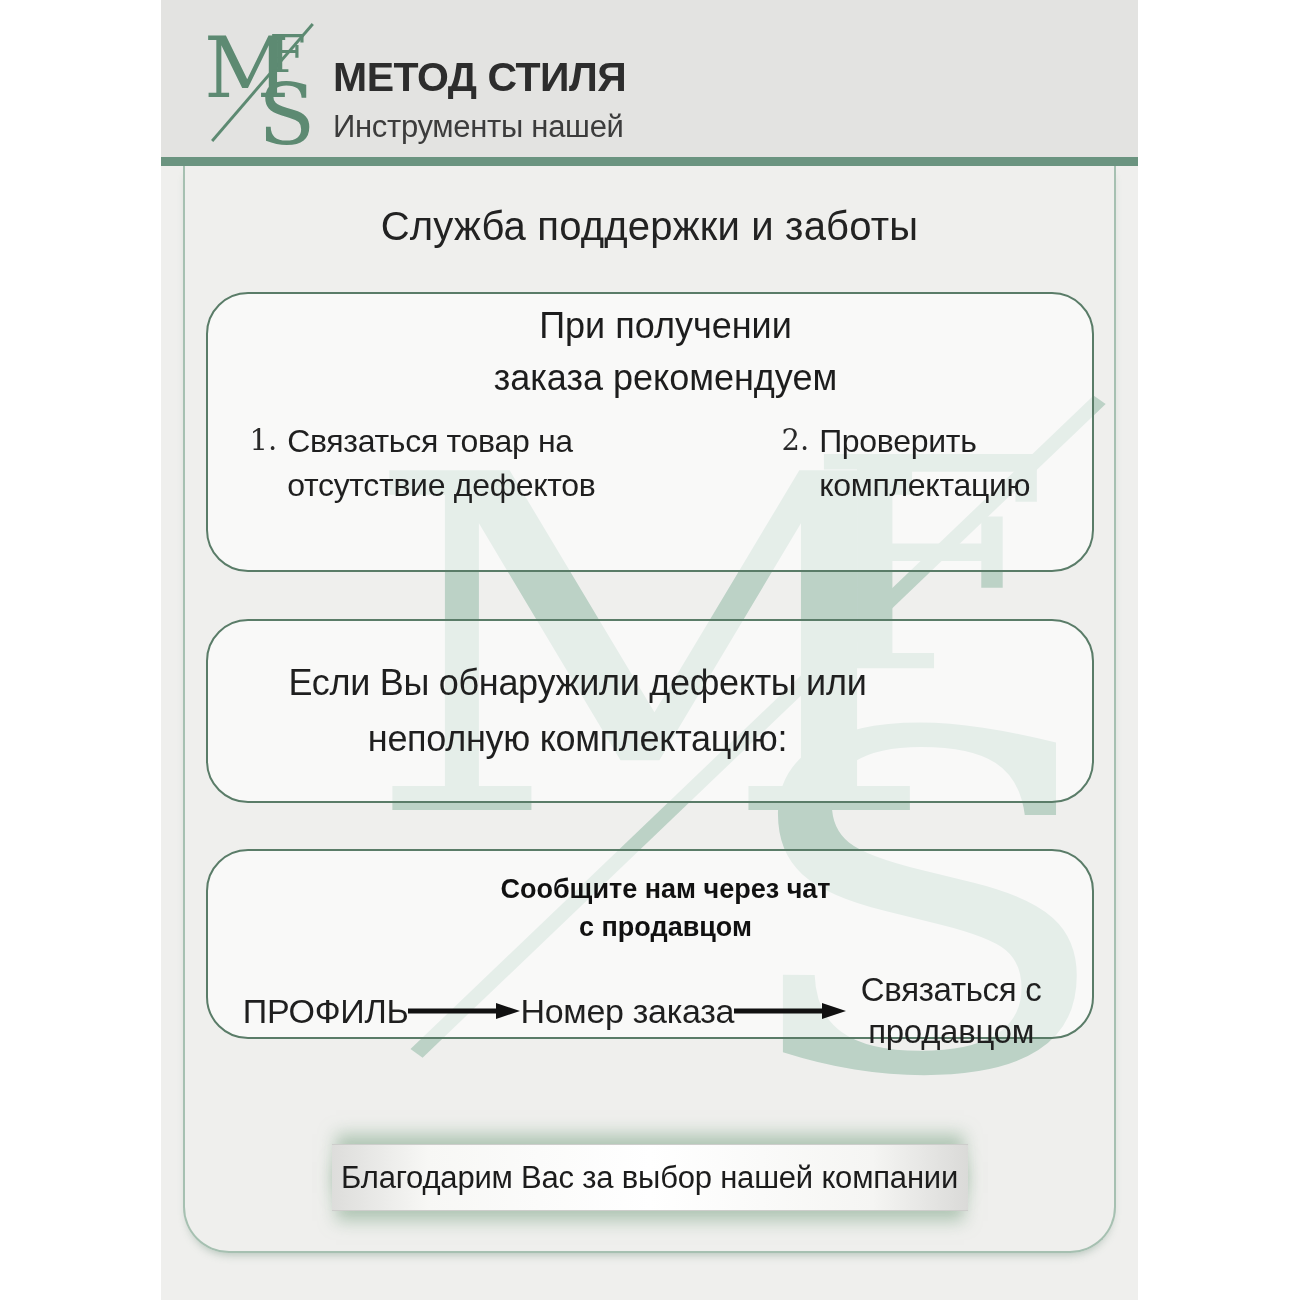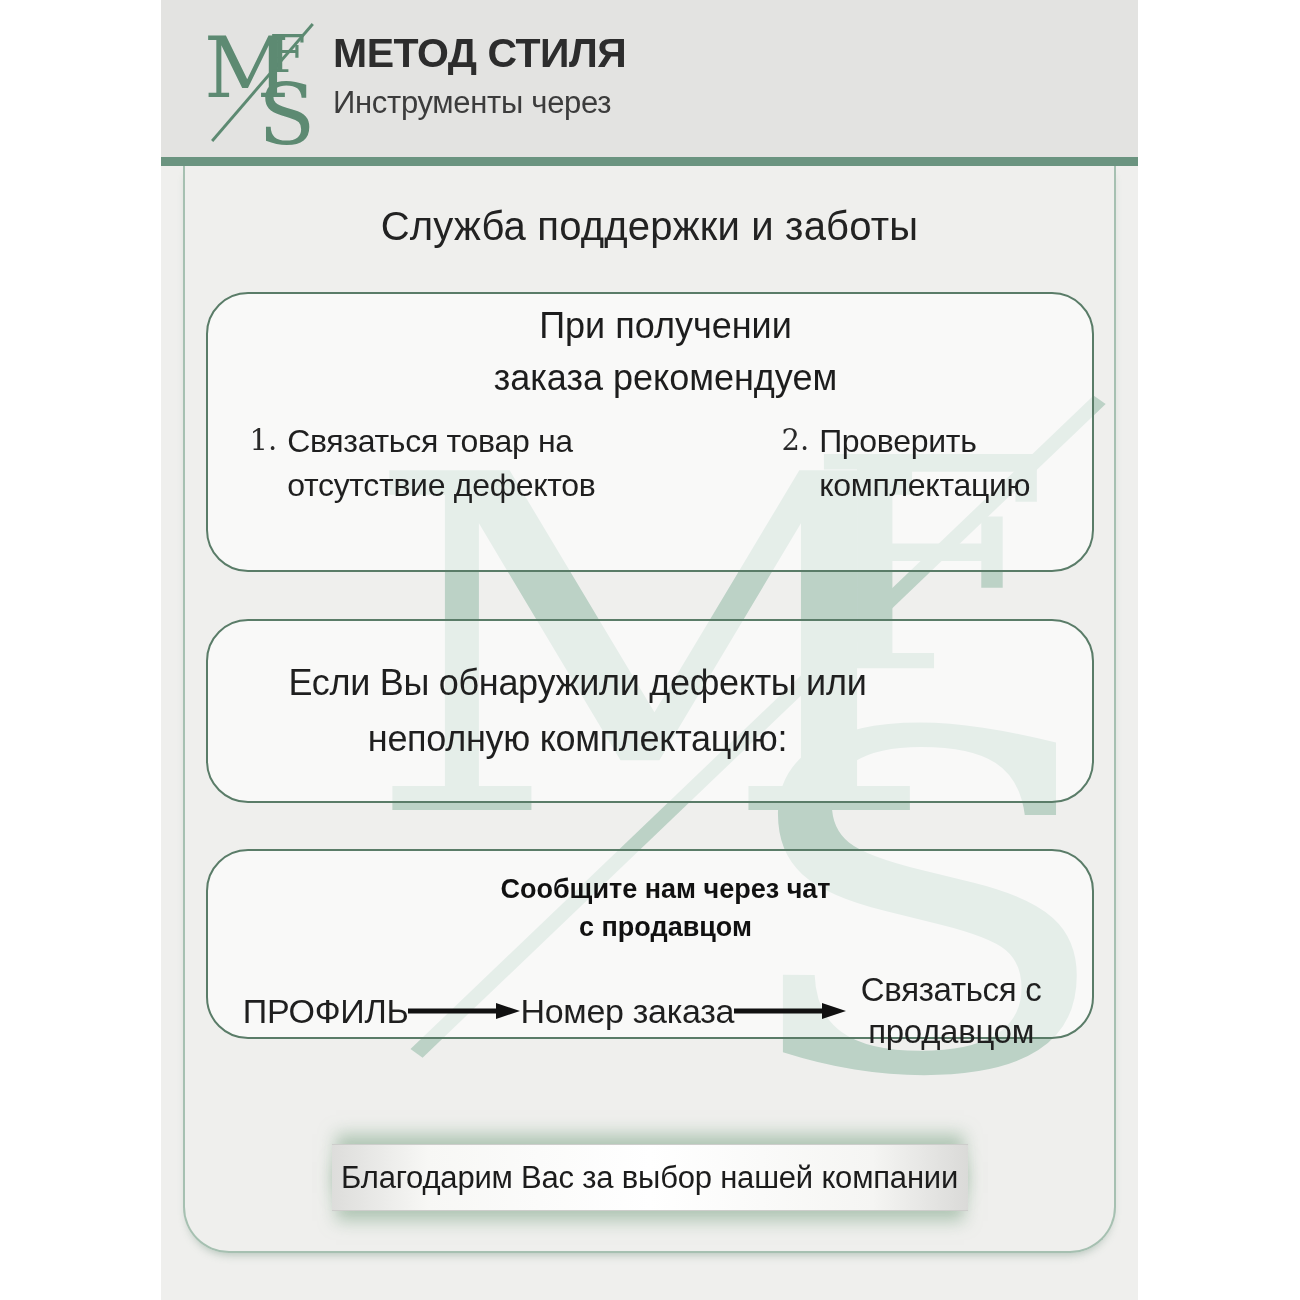--- a/index.html
+++ b/index.html
@@ -6,21 +6,21 @@
   html,body { width:1300px; height:1300px; background:#ffffff; font-family:"Liberation Sans", sans-serif; color:#1f1f1f; }
   .canvas { position:relative; width:1300px; height:1300px; background:#ffffff; overflow:hidden; }
 
   
   .card { position:absolute; left:161px; top:0; width:977px; height:1300px; background:#efefed; }
 
   
   .header { position:relative; width:100%; height:157px; background:#e3e3e1; }
   .logo { position:absolute; left:38px; top:14px; width:126px; height:136px; }
   .brand-text { position:absolute; left:172px; top:30px; }
-  .brand-title { font-size:41px; font-weight:bold; letter-spacing:-0.5px; color:#2d2d2d; }
+  .brand-title { font-size:41px; font-weight:bold; letter-spacing:-0.5px; color:#2d2d2d;margin-top:24px; }
   .brand-subtitle { margin-top:8px; font-size:31px; color:#3c3c3c; letter-spacing:-0.3px; }
   .green-bar { position:relative; width:100%; height:9px; background:#6b9480; }
 
   
   .panel { position:relative; margin:0 22px; width:933px; height:1087px;
            border:2px solid #a6c0b1; border-top:none; border-radius:0 0 46px 46px;
            box-shadow:0 6px 9px -4px rgba(110,145,125,0.45); overflow:hidden; }
 
   .watermark { position:absolute; left:170px; top:178px; width:800px; height:760px; opacity:0.78; z-index:0; pointer-events:none; }
   .watermark text { font-family:"DejaVu Serif", serif; fill:#aecabc; }
@@ -71,21 +71,21 @@
 
     <div class="header">
       <svg class="logo" viewBox="0 0 130 150" aria-hidden="true">
         <line x1="10" y1="140" x2="121" y2="11" stroke-width="3.2"></line>
         <text x="1" y="92" font-size="92">M</text>
         <text x="73" y="64" font-size="58">F</text>
         <text x="61" y="143" font-size="92">S</text>
       </svg>
       <div class="brand-text">
         <div class="brand-title">МЕТОД СТИЛЯ</div>
-        <div class="brand-subtitle">Инструменты через</div>
+        <div class="brand-subtitle">Инструменты нашей</div>
       </div>
     </div>
     <div class="green-bar"></div>
 
     <div class="panel">
 
       <svg class="watermark" viewBox="0 0 130 150" preserveAspectRatio="none" aria-hidden="true">
         <line x1="10" y1="140" x2="121" y2="11" stroke-width="2.6"></line>
         <text x="1" y="92" font-size="92">M</text>
         <text x="73" y="64" font-size="58">F</text>

